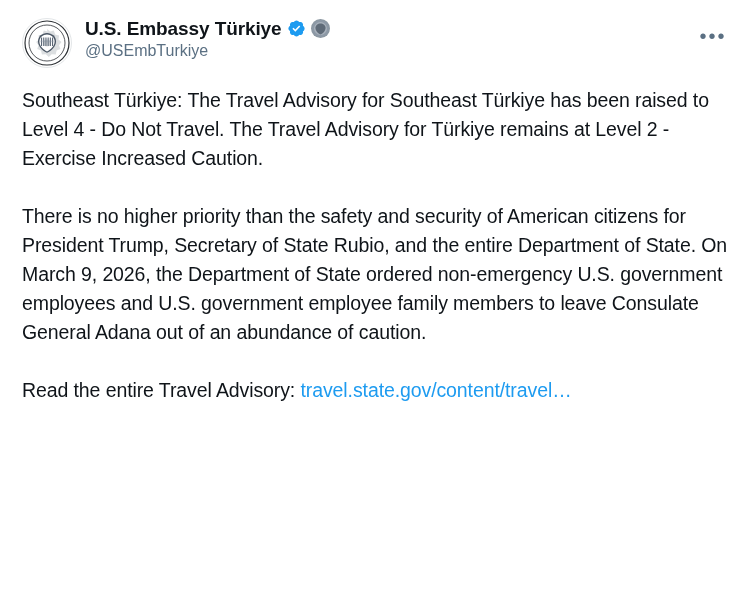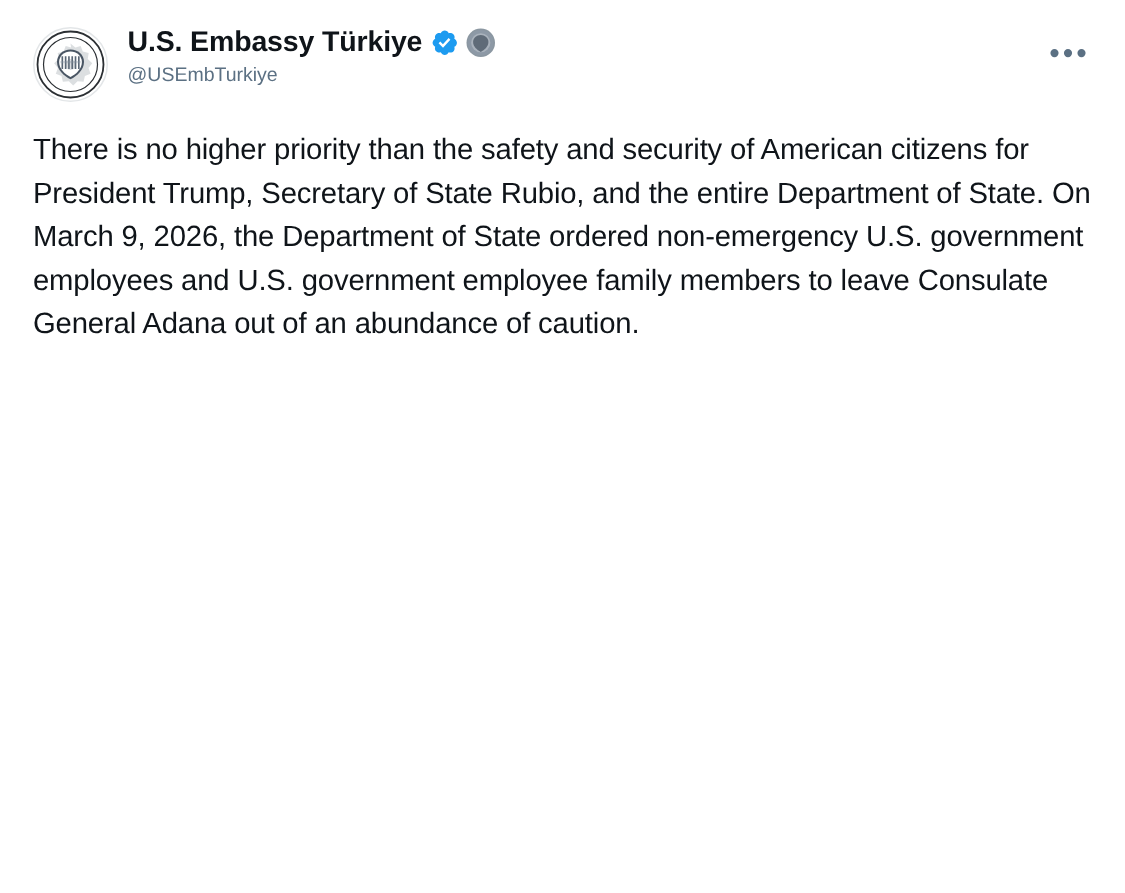--- a/index.html
+++ b/index.html
@@ -71,21 +71,21 @@
     margin-left: 5px;
     flex: 0 0 19px;
     border-radius: 50%;
     background: #8b97a1;
     display: inline-flex;
     align-items: center;
     justify-content: center;
     overflow: hidden;
   }
   .handle {
-    font-size: 13px;
+    font-size: 16px;
     color: #5b7083;
     margin-top: 5px;
     line-height: 1;
   }
   .more-button {
     position: absolute;
     right: 0;
     top: 7px;
     width: 30px;
     height: 22px;
@@ -160,16 +160,18 @@
           </svg>
         </span>
       </div>
       <div class="handle">@USEmbTurkiye</div>
     </div>
 
     <div class="more-button">•••</div>
   </div>
 
   <div class="tweet-body">
+    <p class="para">Southeast Türkiye: The Travel Advisory for Southeast Türkiye has been raised to Level 4 - Do Not Travel. The Travel Advisory for Türkiye remains at Level 2 - Exercise Increased Caution.</p>
     <p class="para">There is no higher priority than the safety and security of American citizens for President Trump, Secretary of State Rubio, and the entire Department of State. On March 9, 2026, the Department of State ordered non-emergency U.S. government employees and U.S. government employee family members to leave Consulate General Adana out of an abundance of caution.</p>
+    <p class="para"><span>Read the entire Travel Advisory: </span><a class="link" href="#">travel.state.gov/content/travel…</a></p>
   </div>
 
 </div>
 
 </body></html>

